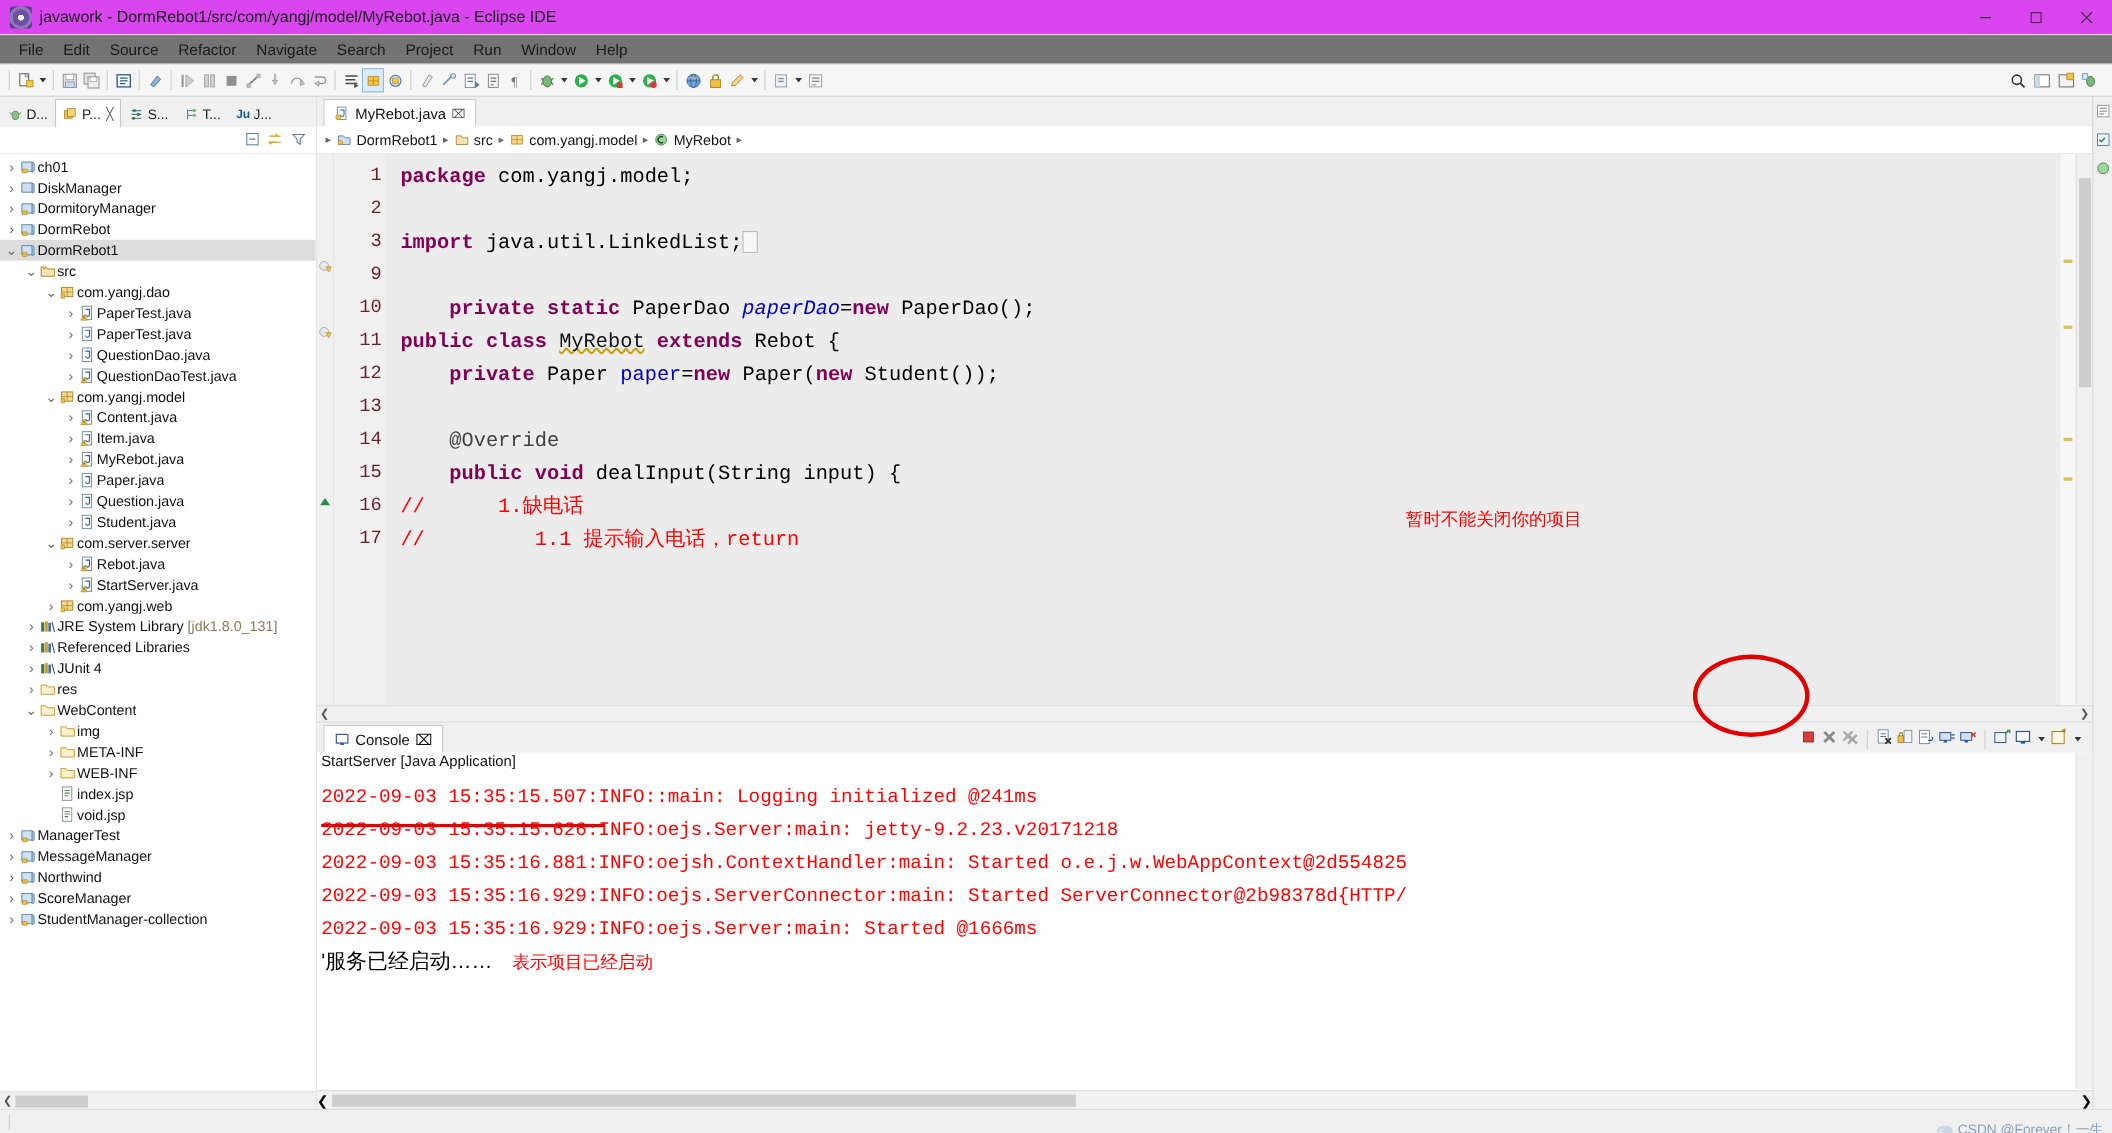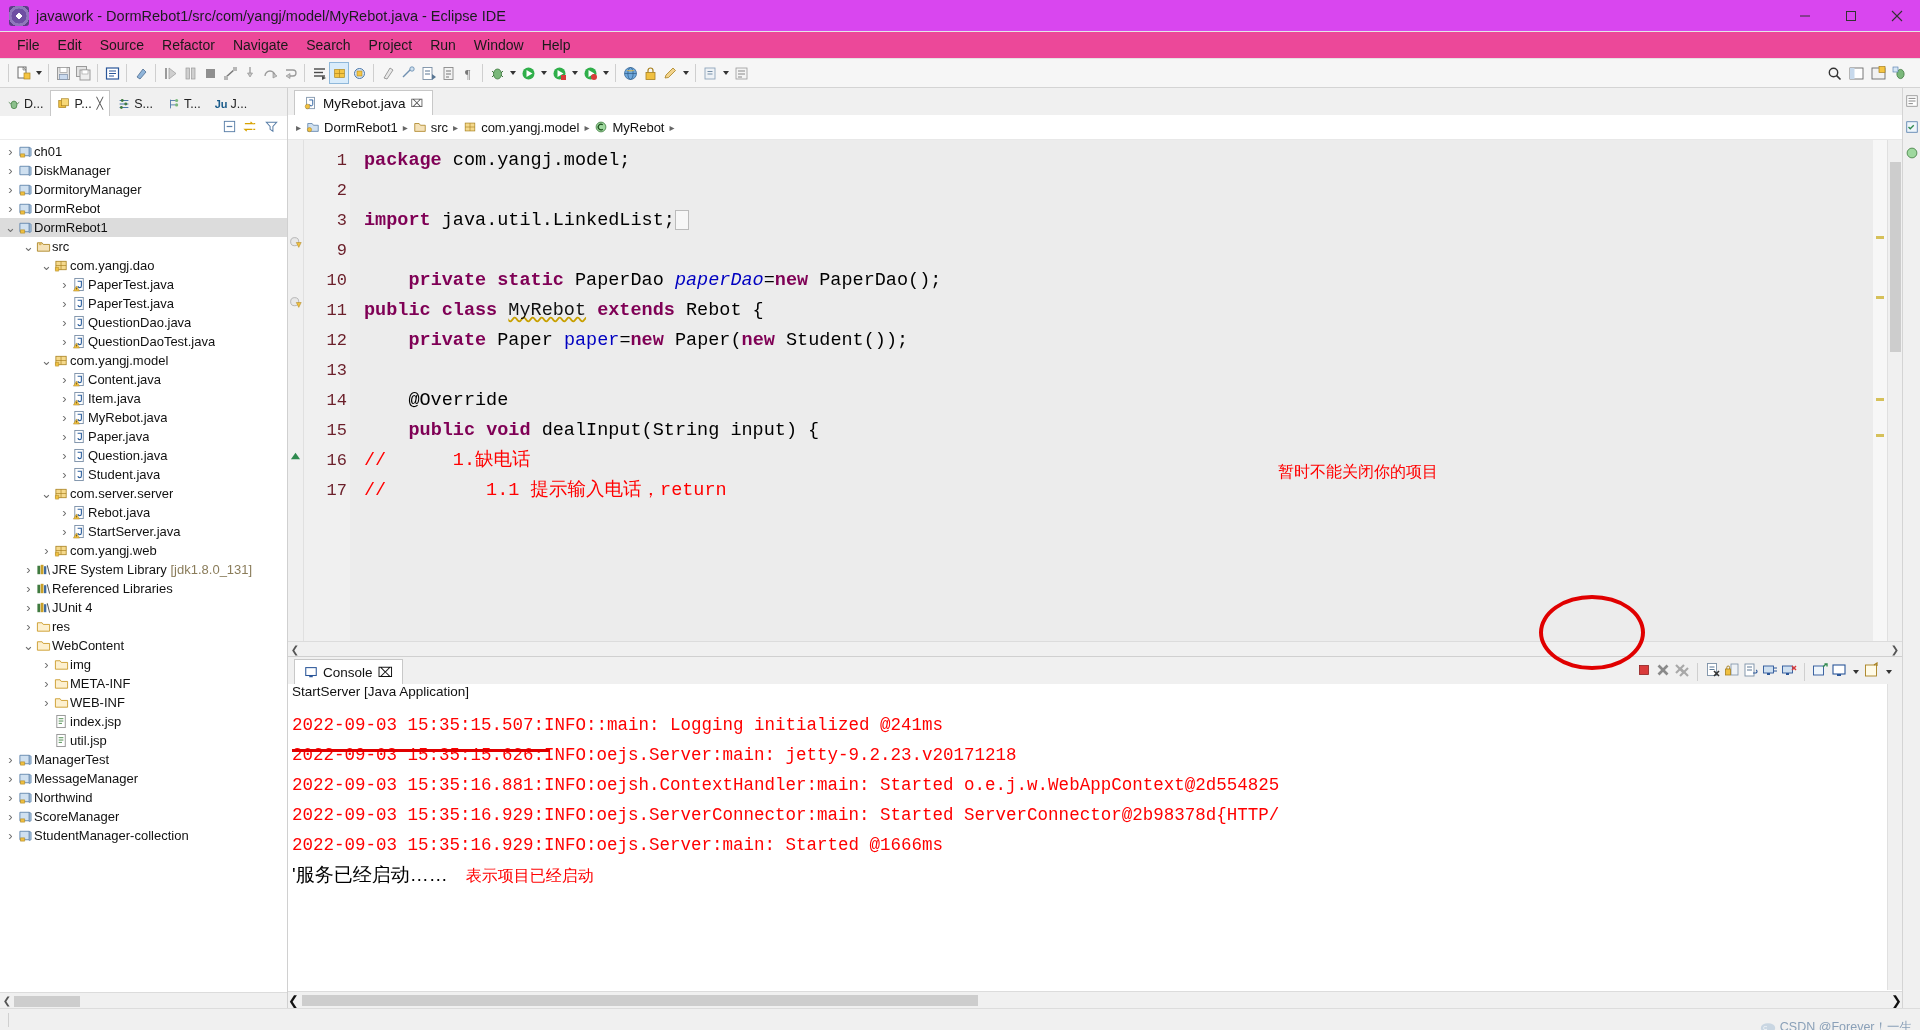--- a/index.html
+++ b/index.html
@@ -19,21 +19,21 @@
                 background:radial-gradient(circle at 50% 50%, #fff 0 18%, #6f4fa3 20% 52%, #8f78bb 54% 72%, #5b3e86 74% 100%);
                 position:relative; }
   .title-text { font-size:14.5px; color:#1d1d1d; white-space:nowrap; }
   .win-controls { margin-left:auto; display:flex; height:32px; }
   .wc { width:46px; height:32px; display:flex; align-items:center; justify-content:center;
         font-size:15px; color:#333; }
   .wc svg { display:block; }
 
   
   .menubar { height:26px; display:flex; align-items:center; padding-left:8px;
-             background:#ec4899; flex:none; }
+             background:#737373; flex:none; }
   .menu-item { padding:3px 9px; font-size:14px; color:#1a1a1a; white-space:nowrap; }
 
   
   .toolbar { height:30px; background:#f6f6f6; border-top:1px solid #e3e3e3;
              border-bottom:1px solid #d4d4d4; display:flex; align-items:center;
              padding:0 4px; flex:none; position:relative; }
   .tb { width:20px; height:22px; display:flex; align-items:center; justify-content:center; }
   .tb svg { display:block; }
   .sep { width:1px; height:18px; background:#cfcfcf; margin:0 4px; }
   .caret { width:11px; height:22px; display:flex; align-items:center; justify-content:center; }
@@ -91,21 +91,21 @@
             position:relative; }
   .gline { height:30px; line-height:30px; padding-right:3px; position:relative; }
   .fold { position:absolute; right:-9px; top:9px; width:11px; height:11px;
           font-size:10px; color:#4a76a8; }
   .code { flex:1; position:relative; background:#ececec; overflow:hidden;
           font-family:"Liberation Mono", monospace; font-size:18.5px; padding-top:6px; }
   .cline { height:30px; line-height:30px; white-space:pre; padding-left:14px; }
   .k { color:#7f0055; font-weight:bold; }
   .fld { color:#0000c0; }
   .fld-i { color:#0000c0; font-style:italic; }
-  .anno { color:#000000;font-family:Liberation Mono, monospace; }
+  .anno { color:#404040;font-family:Liberation Mono, monospace; }
   .cmt-red { color:#ff0000; }
   .plain { color:#000; }
   .squiggle { text-decoration:underline wavy #c8a000; text-decoration-skip-ink:none; }
   .editor-note { position:absolute; color:#ff0000; font-size:16px;
                  font-family:"Liberation Sans", sans-serif; }
   .vscroll-e { position:absolute; right:0; top:0; width:15px; bottom:0; background:#f0f0f0;
                border-left:1px solid #e0e0e0; }
   .vthumb-e { position:absolute; left:2px; top:22px; width:11px; height:190px; background:#cdcdcd; }
   .mark-strip { position:absolute; right:15px; top:0; width:14px; bottom:0; background:#f7f7f7; }
   .mk { position:absolute; right:3px; width:8px; height:3px; }
@@ -829,21 +829,21 @@
           <div class="row" style="padding-left: 40px;">
             <span class="arrow" style="font-size: 13px;"></span>
             <span class="ico">
               <svg width="15" height="15" viewBox="0 0 16 16">
                 <rect x="3" y="1.5" width="9" height="13" fill="#fff" stroke="#8a8a8a" stroke-width=".9"></rect>
                 <line x1="5" y1="5" x2="10" y2="5" stroke="#4a8a4a" stroke-width="1"></line>
                 <line x1="5" y1="7.5" x2="10" y2="7.5" stroke="#4a8a4a" stroke-width="1"></line>
                 <line x1="5" y1="10" x2="8.5" y2="10" stroke="#4a8a4a" stroke-width="1"></line>
               </svg>
             </span>
-            <span class="lbl">util.jsp</span>
+            <span class="lbl">void.jsp</span>
           </div>
           <div class="row" style="padding-left: 4px;">
             <span class="arrow" style="font-size: 13px;">›</span>
             <span class="ico">
               <svg width="15" height="15" viewBox="0 0 16 16">
                 <path d="M2 3.5 h10 v9 H2 Z" fill="#cfe0f0" stroke="#5a7fa8" stroke-width=".9"></path>
                 <path d="M12 3.5 l2,1 v8 l-2,1 Z" fill="#a8c4dd" stroke="#5a7fa8" stroke-width=".7"></path>
                 <path d="M2.6 10.5 h4.5 v3.5 H2.6 Z" fill="#f0c040" stroke="#a8811f" stroke-width=".6"></path>
               </svg>
             </span>

